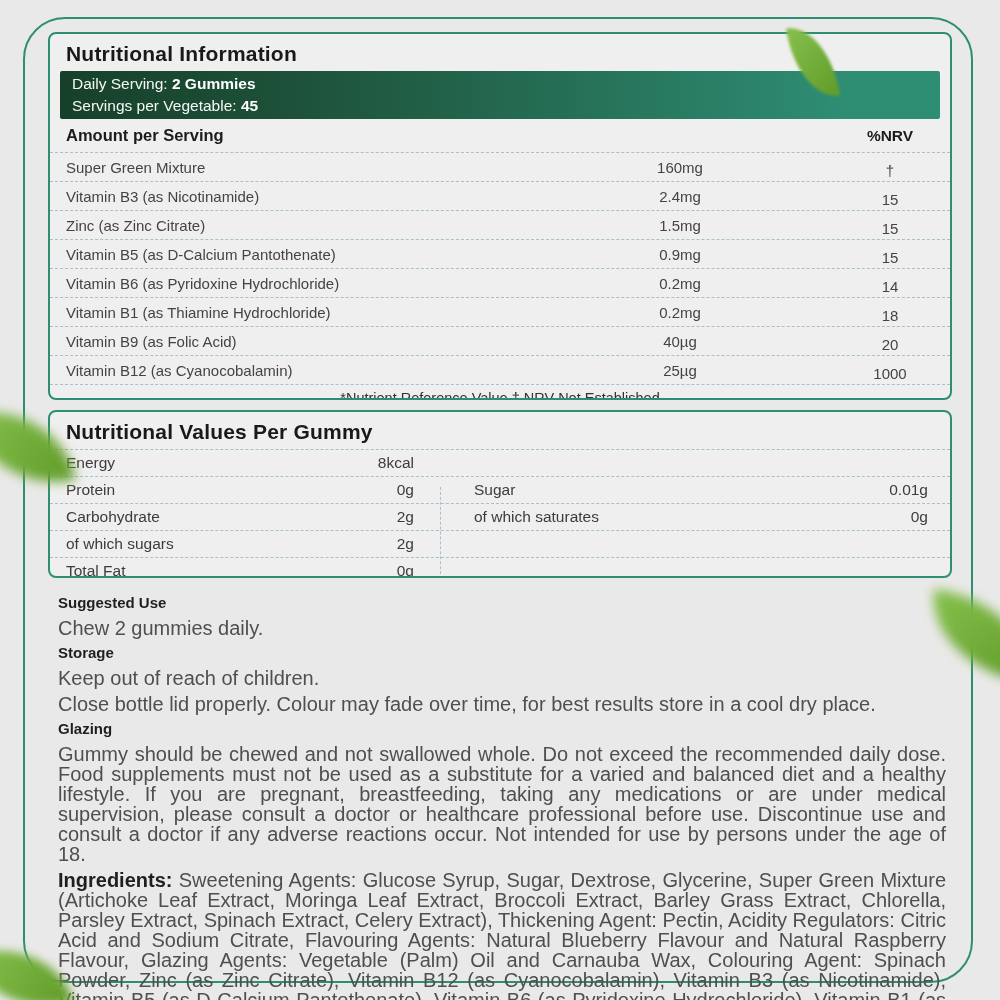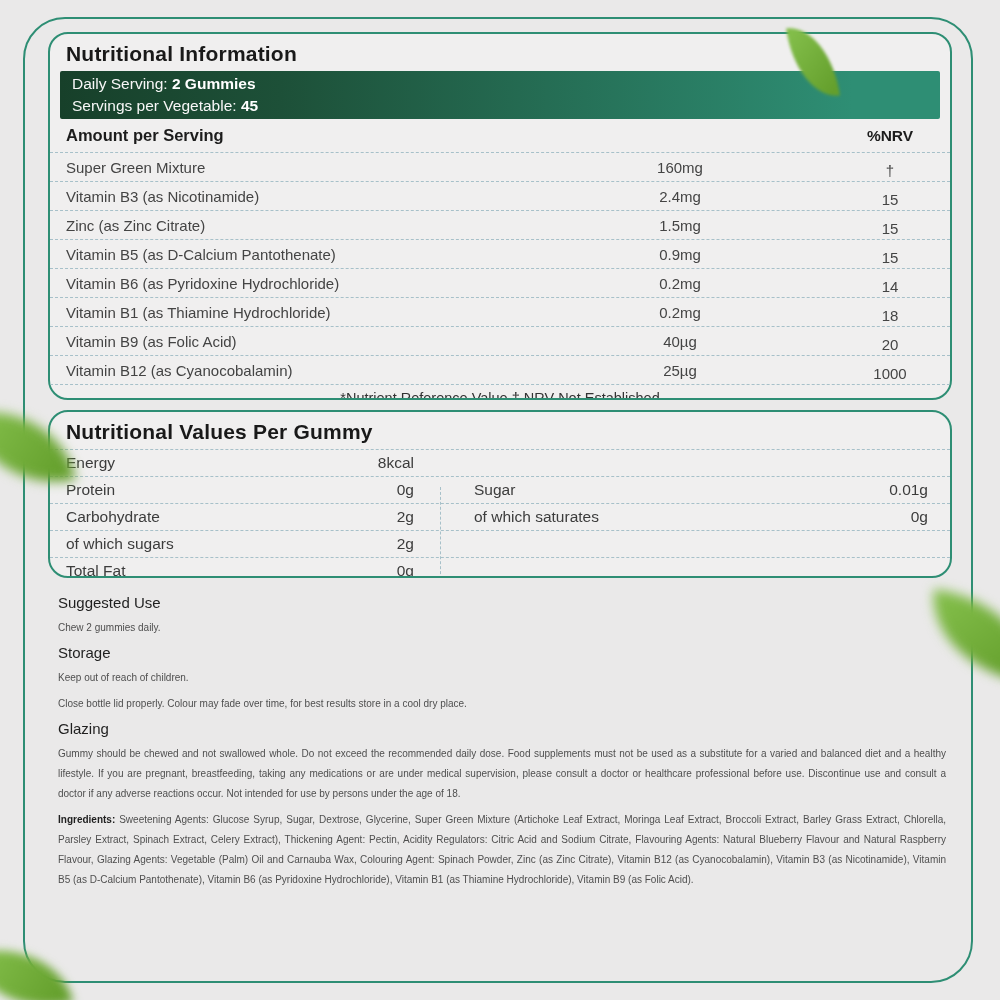--- a/index.html
+++ b/index.html
@@ -12,21 +12,21 @@
     position:relative;
   }
   .page{position:absolute;inset:0;}
   .outer-frame{
     position:absolute;left:23px;top:17px;width:946px;height:962px;
     border:2px solid #2e8e74;border-radius:42px;
   }
   
   .panel{
     position:absolute;left:48px;width:904px;background:#f0efef;
-    border:2px solid #2e8e74;border-radius:20px;box-sizing:border-box;
+    border:2px solid #2e8e74;border-radius:8px;box-sizing:border-box;
     overflow:hidden;
   }
   .panel1{top:32px;height:368px;}
   .p-title{
     font-size:21px;font-weight:bold;color:#191919;
     padding:8px 16px 5px 16px;letter-spacing:.2px;margin:0;
   }
   .band{
     margin:0 10px;height:48px;border-radius:2px;
     background:linear-gradient(90deg,#17402a 0%,#1d5038 25%,#2e8e74 90%);
@@ -60,22 +60,22 @@
   .vleft{width:390px;display:flex;box-sizing:border-box;padding-left:16px;padding-right:26px;}
   .vleft .vnm{flex:1;}
   .vright{flex:1;display:flex;box-sizing:border-box;padding-left:34px;padding-right:22px;}
   .vright .vnm{flex:1;}
   .vdivider{
     position:absolute;left:390px;top:38px;bottom:0;
     border-left:1.5px dashed #a7c0c9;
   }
   
   .sections{position:absolute;left:58px;top:594px;width:888px;}
-  .sections h3{font-size:15px;font-weight:normal;color:#1f1f1f;margin:0 0 7px 0;}
-  .sections p{font-size:10px;line-height:20px;color:#4f4f4f;margin:0 0 6px 0;}
+  .sections h3{font-size:15px;font-weight:bold;color:#1f1f1f;margin:0 0 7px 0;}
+  .sections p{font-size:20px;line-height:20px;color:#4f4f4f;margin:0 0 6px 0;}
   .gap{margin-top:22px;}
   .just{text-align:justify;font-size:13.6px;line-height:20px;}
   .ing{margin-top:14px;line-height:18px;}
   .ing b{color:#1f1f1f;}
   
   .leaf{
     position:absolute;border-radius:0 100% 0 100%;
     background:linear-gradient(135deg,#82bd49 10%,#649f2c 90%);
   }
   .leaf-tr{left:791px;top:25px;width:44px;height:74px;transform:rotate(-8deg);filter:blur(1.5px);}

